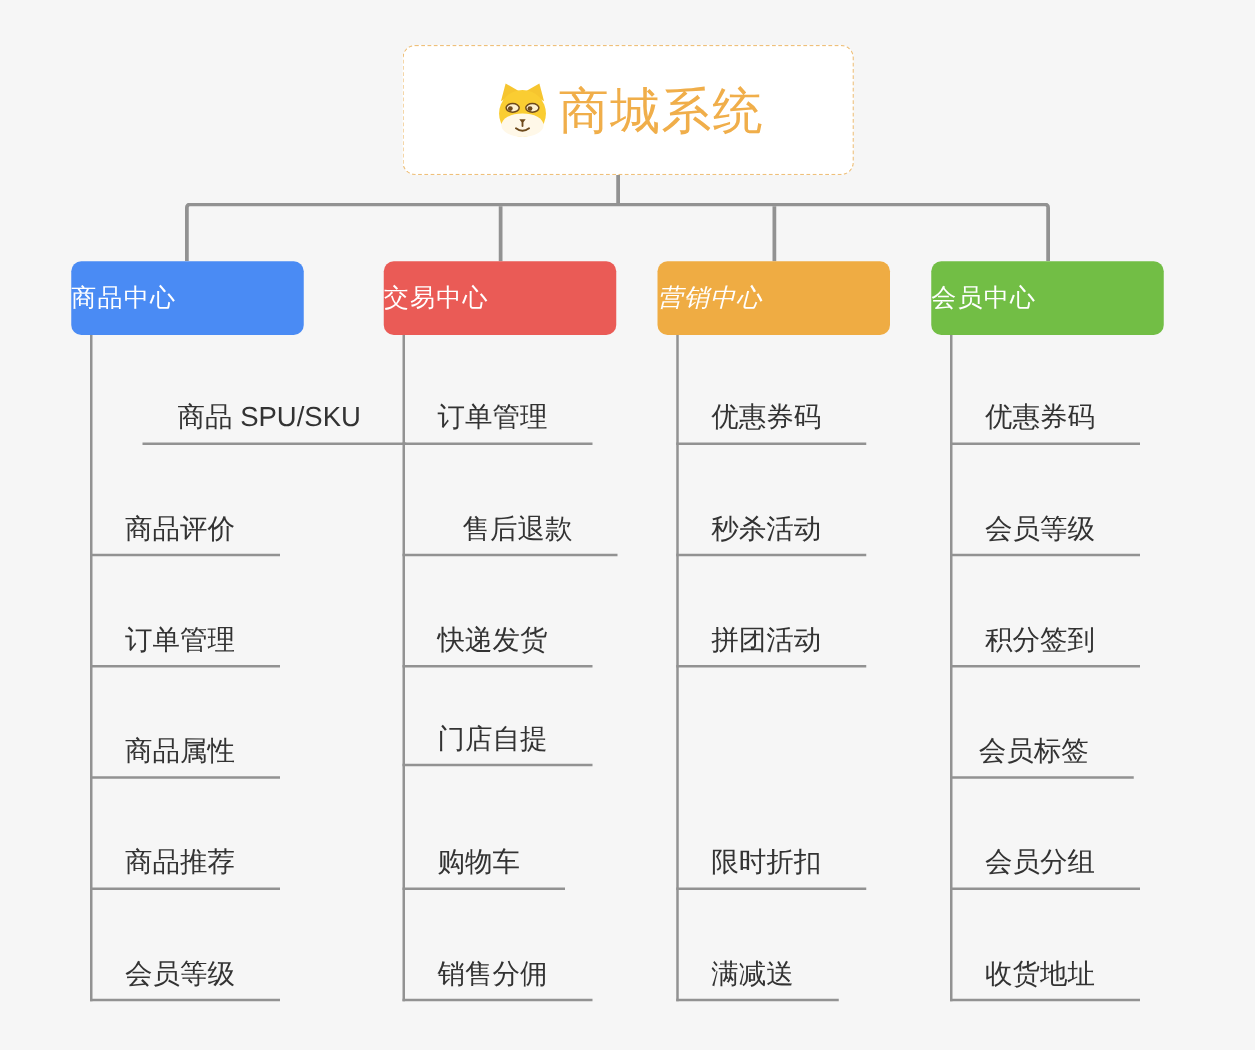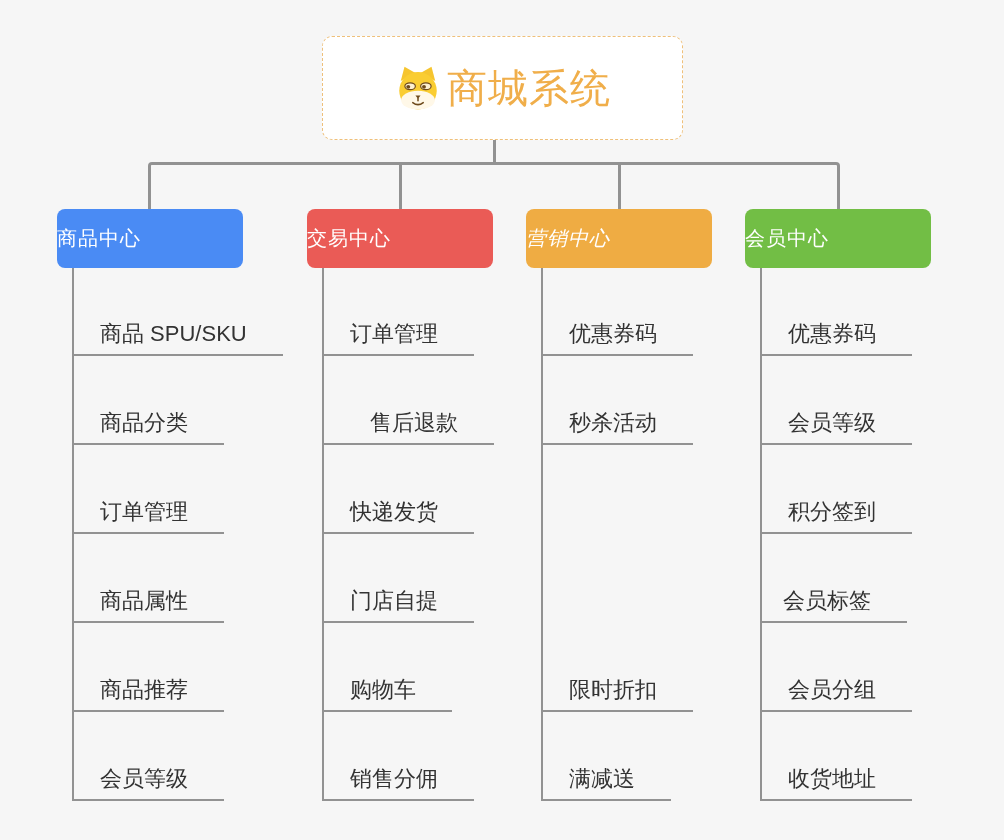--- a/index.html
+++ b/index.html
@@ -109,46 +109,47 @@
       <div class="drop" style="left: 399px;"></div>
       <div class="drop" style="left: 618px;"></div>
     </div>
 
   <div id="branches-layer">
       <div class="branch" style="left: 57px;">
     <div class="branch-header" style="background: rgb(74, 139, 244);">
       <span>商品中心</span>
     </div>
     <div class="branch-vline"></div>
-  <div class="leaf" style="top: 111px;">商品 SPU/SKU</div>
-        <div class="leaf" style="top: 200px;">商品分类</div>
+  <div class="leaf" style="top: 111px; margin-left: 42px;">商品 SPU/SKU</div>
+        <div class="leaf" style="top: 200px;">商品评价</div>
         <div class="leaf" style="top: 289px;">订单管理</div>
         <div class="leaf" style="top: 467px;">商品推荐</div>
         <div class="leaf" style="top: 378px;">商品属性</div>
         <div class="leaf" style="top: 556px;">会员等级</div>
       </div>
       <div class="branch" style="left: 307px;">
     <div class="branch-header" style="background: rgb(234, 91, 86);">
       <span>交易中心</span>
     </div>
     <div class="branch-vline"></div>
   <div class="leaf" style="top: 111px;">订单管理</div>
         <div class="leaf" style="top: 200px; padding-left: 48px;">售后退款</div>
         <div class="leaf" style="top: 289px;">快递发货</div>
-        <div class="leaf" style="top: 378px;">门店自提</div>
+        <div class="leaf" style="top: 368px;">门店自提</div>
         <div class="leaf" style="top: 467px;">购物车</div>
         <div class="leaf" style="top: 556px;">销售分佣</div>
       </div>
       <div class="branch" style="left: 526px;">
     <div class="branch-header" style="background: rgb(239, 172, 67); font-style: italic;">
       <span>营销中心</span>
     </div>
     <div class="branch-vline"></div>
   <div class="leaf" style="top: 111px;">优惠券码</div>
         <div class="leaf" style="top: 200px;">秒杀活动</div>
+        <div class="leaf" style="top: 289px;">拼团活动</div>
         <div class="leaf" style="top: 467px;">限时折扣</div>
         <div class="leaf" style="top: 556px;">满减送</div>
       </div>
       <div class="branch" style="left: 745px;">
     <div class="branch-header" style="background: rgb(114, 190, 69);">
       <span>会员中心</span>
     </div>
     <div class="branch-vline"></div>
   <div class="leaf" style="top: 111px;">优惠券码</div>
         <div class="leaf" style="top: 200px;">会员等级</div>

